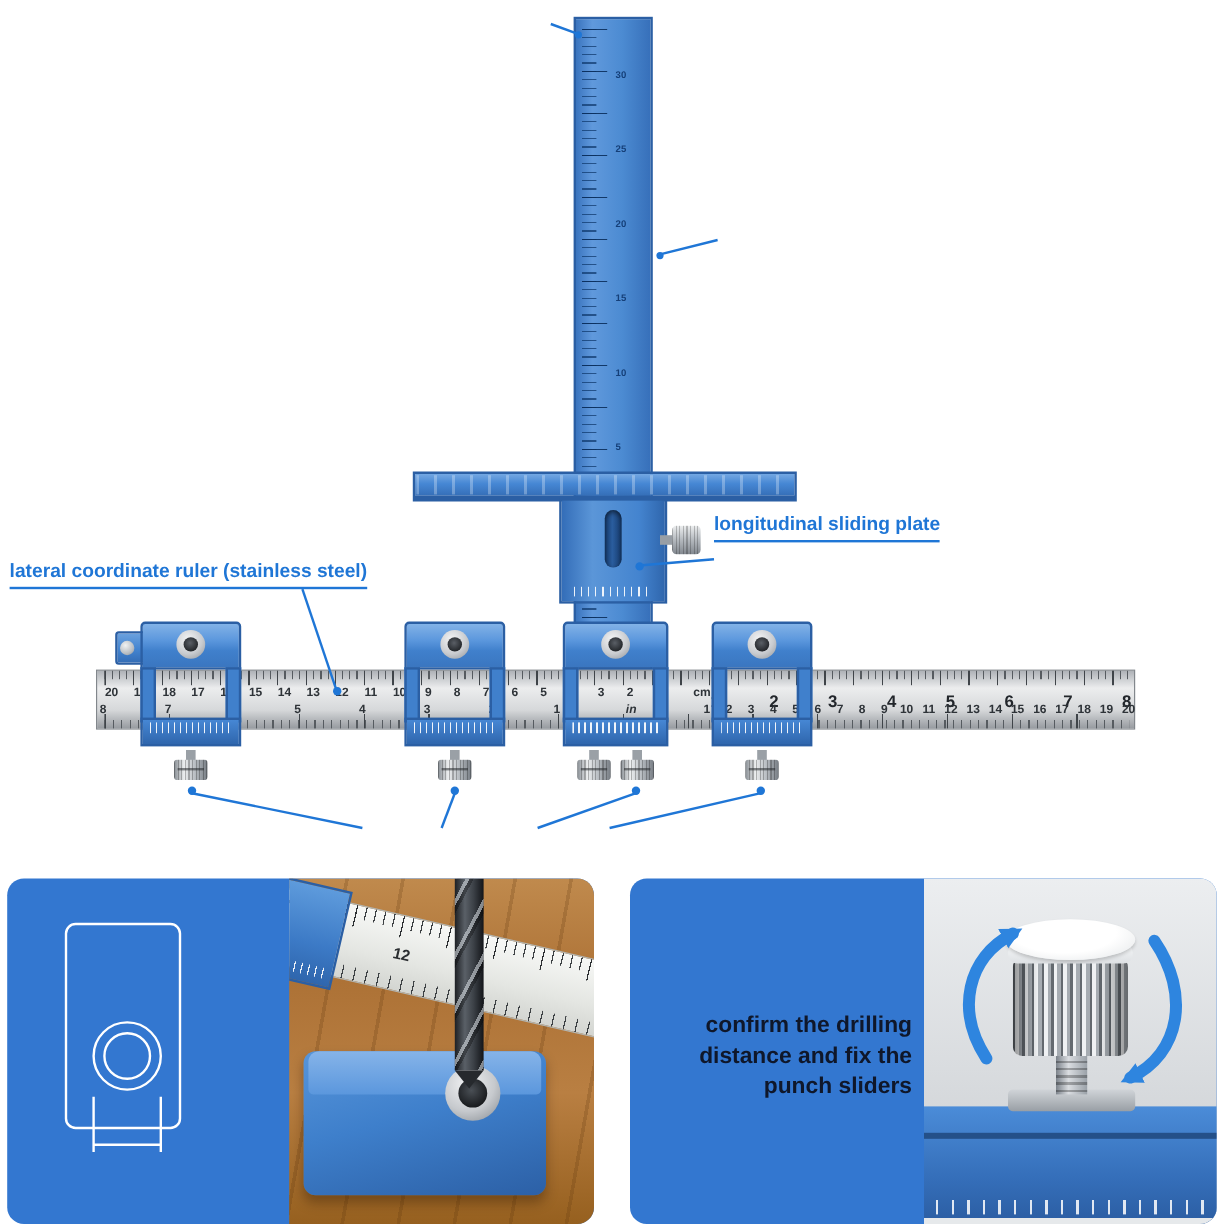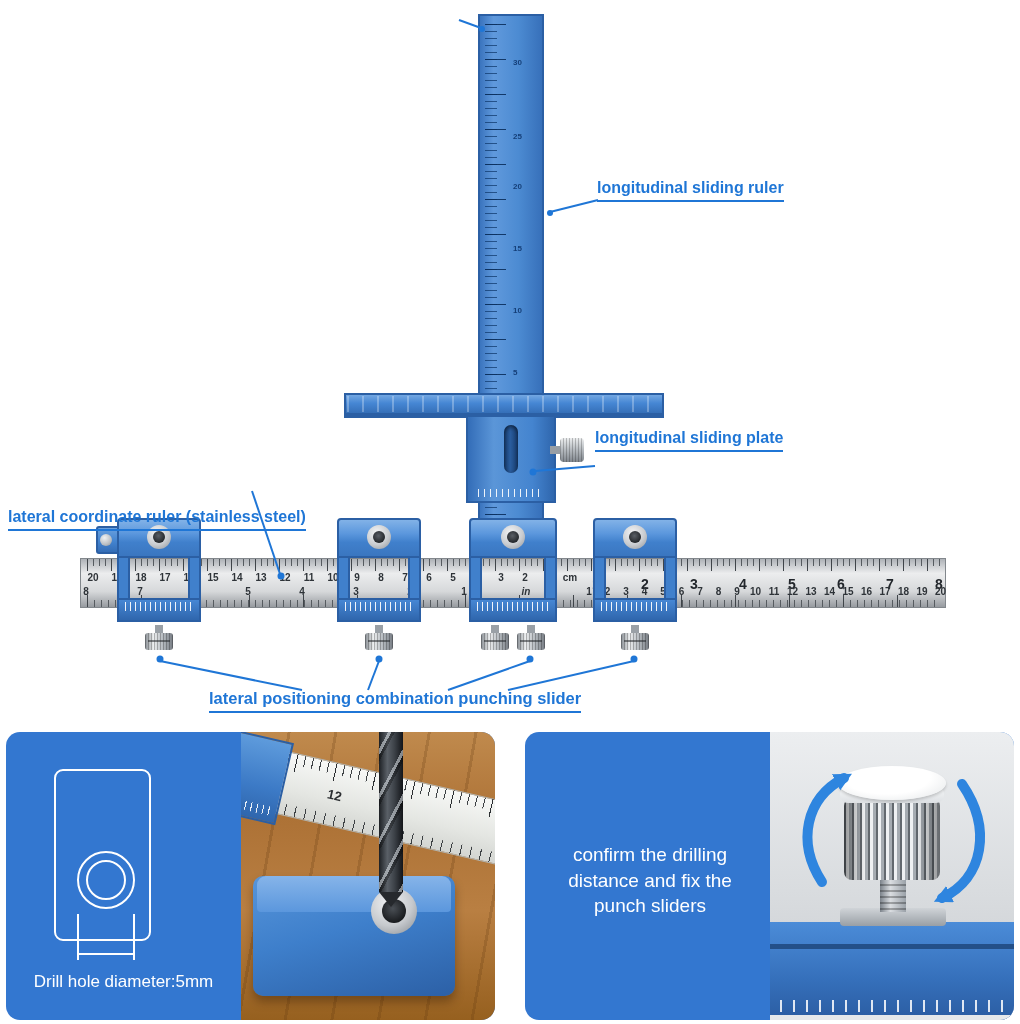--- a/index.html
+++ b/index.html
@@ -5,21 +5,21 @@
   html,body{margin:0;padding:0;background:#fff;}
   .canvas{position:relative;width:1020px;height:1024px;background:#fff;overflow:hidden;
           font-family:"Liberation Sans",sans-serif;}
 
   
   .label{position:absolute;color:#1f76d6;font-weight:700;font-size:16px;
          border-bottom:2px solid #1f76d6;padding-bottom:3px;z-index:45;white-space:nowrap;}
   #label-abs{left:250px;top:1px;}
   #label-long-ruler{left:597px;top:179px;}
   #label-plate{left:595px;top:429px;}
-  #label-lateral{left:8px;top:468px;margin-top:40px;}
+  #label-lateral{left:8px;top:468px;}
   #label-punch{left:209px;top:689px;font-size:16.5px;}
 
   #leaders{position:absolute;left:0;top:0;z-index:40;pointer-events:none;}
 
   
   #vruler{position:absolute;left:478px;top:14px;width:66px;height:544px;z-index:1;
           background:linear-gradient(90deg,#3a74be,#6099dc 22%,#4c8bd2 62%,#3770ba);
           border:2px solid #2b5fa4;box-sizing:border-box;}
   .vtick-minor{position:absolute;left:5px;top:8px;bottom:10px;width:12px;
           background:repeating-linear-gradient(180deg,rgba(16,58,110,.75) 0 1px,transparent 1px 7px);}
@@ -93,21 +93,21 @@
   .screw .stem{position:absolute;top:0;left:50%;transform:translateX(-50%);width:8px;height:9px;background:#9aa0a6;}
   .screw .head{position:absolute;top:8px;left:0;right:0;height:17px;border-radius:3px;
           background:repeating-linear-gradient(90deg,rgba(0,0,0,.25) 0 1px,transparent 1px 3px),
                      linear-gradient(90deg,#868c92,#eceeef 30%,#b9bec3 62%,#767c83);}
   .screw .head::after{content:"";position:absolute;left:3px;right:3px;top:7px;height:2px;background:rgba(38,42,46,.55);}
 
   
   .panel{position:absolute;top:732px;height:288px;border-radius:14px;background:#3377d0;overflow:hidden;z-index:8;}
   #panel-left{left:6px;width:489px;}
   #panel-right{left:525px;width:489px;}
-  .panel-caption{position:absolute;color:#ffffff;font-weight:400;text-align:center;}
+  .panel-caption{position:absolute;color:#0f172a;font-weight:700;text-align:right;}
   #caption-left{left:0;top:240px;width:235px;font-size:17px;}
   #caption-right{left:15px;top:110px;width:220px;font-size:19px;line-height:1.35;}
 
   
   #photo-drill{position:absolute;left:235px;top:0;right:0;bottom:0;overflow:hidden;
           background:repeating-linear-gradient(100deg,rgba(92,52,12,.22) 0 3px,transparent 3px 46px),
                      linear-gradient(180deg,#c08a4d,#ad7236 30%,#b97f42 62%,#96601f);}
   .pruler{position:absolute;left:-34px;top:44px;width:370px;height:64px;transform:rotate(13deg);
           background:linear-gradient(180deg,#f7f8f6,#e4e6e2 60%,#d3d5d1);border:1px solid #b3b5b1;box-sizing:border-box;}
   .pruler .pt{position:absolute;top:0;left:0;right:0;height:11px;
@@ -181,34 +181,32 @@
       <circle cx="550" cy="213" r="3"></circle>
       <circle cx="533" cy="472" r="3.5"></circle>
       <circle cx="281" cy="576" r="3.5"></circle>
       <circle cx="160" cy="659" r="3.5"></circle>
       <circle cx="379" cy="659" r="3.5"></circle>
       <circle cx="530" cy="659" r="3.5"></circle>
       <circle cx="634" cy="659" r="3.5"></circle>
     </g>
   </svg>
 
-  <div class="label" id="label-long-ruler">longitudinal sliding ruler</div>
   <div class="label" id="label-plate">longitudinal sliding plate</div>
   <div class="label" id="label-lateral">lateral coordinate ruler (stainless steel)</div>
-  <div class="label" id="label-punch">lateral positioning combination punching slider</div>
 
   <div id="vruler">
     <div class="vtick-minor"></div>
     <div class="vtick-major"></div>
     <div class="vnums">
         <span class="vnum" style="top: 352px;">5</span>
         <span class="vnum" style="top: 290px;">10</span>
         <span class="vnum" style="top: 228px;">15</span>
         <span class="vnum" style="top: 166px;">20</span>
-        <span class="vnum" style="top: 104px; margin-top: 12px;">25</span>
+        <span class="vnum" style="top: 104px;">25</span>
         <span class="vnum" style="top: 42px;">30</span>
       </div>
   </div>
 
   <div id="crossbar">
     <div class="ridges"></div>
   </div>
 
   <div id="plate">
     <div class="plate-slot"></div>
@@ -237,21 +235,21 @@
       <span class="hnum top" style="left: 252px;">10</span>
       <span class="hnum top" style="left: 276px;">9</span>
       <span class="hnum top" style="left: 300px;">8</span>
       <span class="hnum top" style="left: 324px;">7</span>
       <span class="hnum top" style="left: 348px;">6</span>
       <span class="hnum top" style="left: 372px;">5</span>
       <span class="hnum top" style="left: 396px;">4</span>
       <span class="hnum top" style="left: 420px;">3</span>
       <span class="hnum top" style="left: 444px;">2</span>
       <span class="hnum top" style="left: 468px;">1</span>
-      <span class="hnum top" style="left: 489px;">cm</span>
+      <span class="hnum top" style="left: 504px;">cm</span>
       <span class="hnum bot" style="left: 5px;">8</span>
       <span class="hnum bot" style="left: 59px;">7</span>
       <span class="hnum bot" style="left: 113px;">6</span>
       <span class="hnum bot" style="left: 167px;">5</span>
       <span class="hnum bot" style="left: 221px;">4</span>
       <span class="hnum bot" style="left: 275px;">3</span>
       <span class="hnum bot" style="left: 329px;">2</span>
       <span class="hnum bot" style="left: 383px;">1</span>
       <span class="hnum bot" style="left: 445px; font-style: italic;">in</span>
       <span class="hnum big" style="left: 515px;">1</span>
@@ -351,21 +349,20 @@
     <svg width="235" height="288">
       <g stroke="#ffffff" stroke-width="2" fill="none">
         <rect x="49" y="38" width="95" height="170" rx="8"></rect>
         <circle cx="100" cy="148" r="28"></circle>
         <circle cx="100" cy="148" r="19"></circle>
         <line x1="72" y1="182" x2="72" y2="228"></line>
         <line x1="128" y1="182" x2="128" y2="228"></line>
         <line x1="72" y1="222" x2="128" y2="222"></line>
       </g>
     </svg>
-    <div class="panel-caption" id="caption-left">Drill hole diameter:5mm</div>
 
     <div id="photo-drill">
       <div class="pruler">
         <div class="pt"></div>
           <div class="ptM"></div>
           <div class="pb"></div>
         <span class="pnum" style="left:118px">12</span>
         <span class="pnum" style="left:178px">11</span>
         <div class="pslider">
             <div class="pst"></div>

